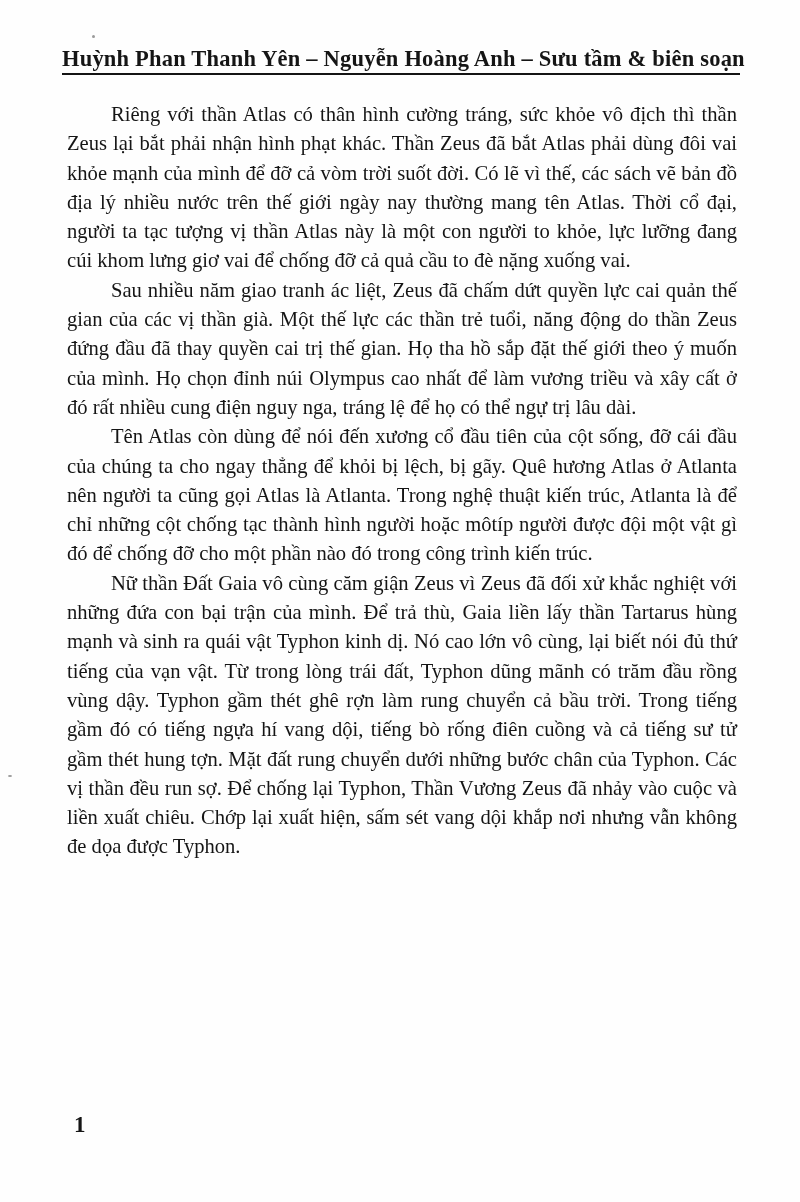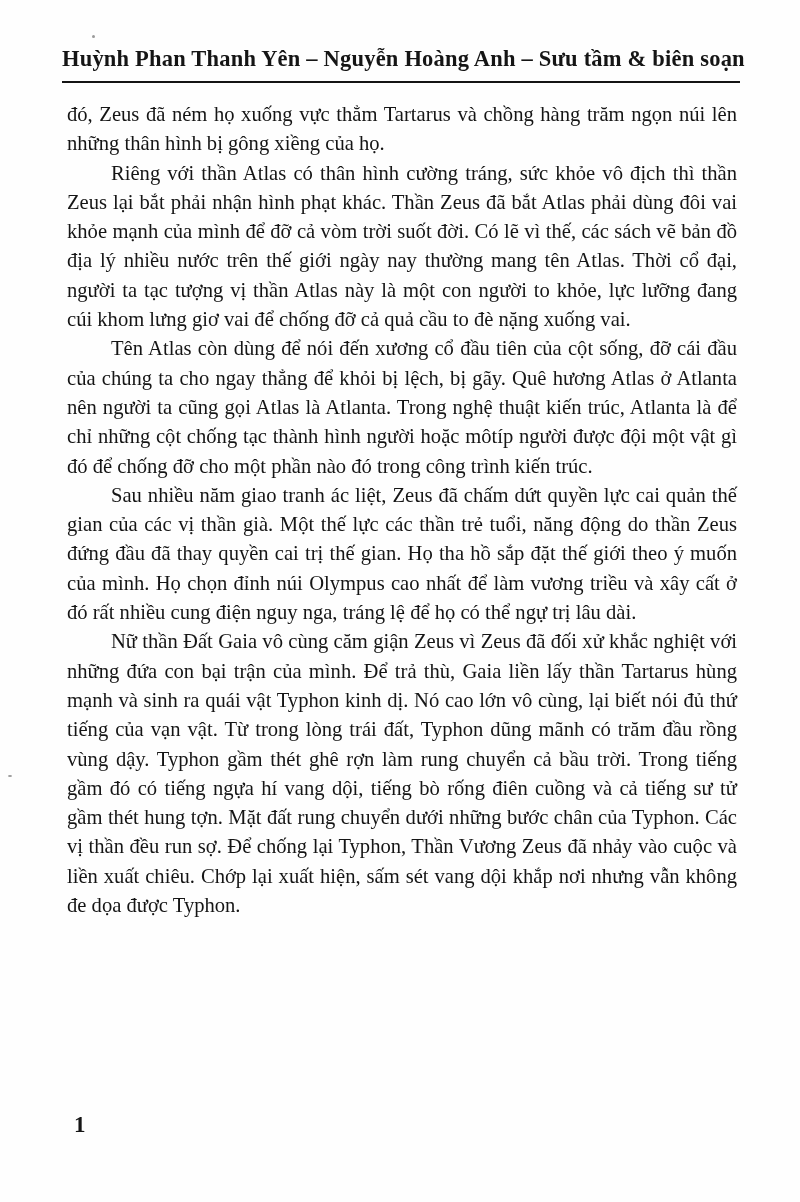--- a/index.html
+++ b/index.html
@@ -22,21 +22,21 @@
   }
   .running-header {
     position: absolute;
     top: 46px;
     left: 62px;
     right: 60px;
     text-align: center;
     font-weight: 700;
     font-size: 22.5px;
     letter-spacing: 0.2px;
-    padding-bottom: 9px;
+    padding-bottom: 1px;
     border-bottom: 2.5px solid #141414;
     white-space: nowrap;
   }
   .body-text {
     position: absolute;
     top: 100px;
     left: 67px;
     width: 670px;
     font-size: 20.6px;
     line-height: 29.3px;
@@ -67,24 +67,23 @@
   .speck.s2 { left: 8px;  top: 775px; width: 4px; height: 2px; }
 </style>
 </head>
 <body>
 
 <div class="page">
 
   <div class="running-header">Huỳnh Phan Thanh Yên – Nguyễn Hoàng Anh – Sưu tầm &amp; biên soạn</div>
 
   <div class="body-text">
-    <p class="no-indent">đó, Zeus đã ném họ xuống vực thẳm Tartarus và chồng hàng trăm ngọn núi lên những thân hình bị gông xiềng của họ.</p>
     <p>Riêng với thần Atlas có thân hình cường tráng, sức khỏe vô địch thì thần Zeus lại bắt phải nhận hình phạt khác. Thần Zeus đã bắt Atlas phải dùng đôi vai khỏe mạnh của mình để đỡ cả vòm trời suốt đời. Có lẽ vì thế, các sách vẽ bản đồ địa lý nhiều nước trên thế giới ngày nay thường mang tên Atlas. Thời cổ đại, người ta tạc tượng vị thần Atlas này là một con người to khỏe, lực lưỡng đang cúi khom lưng giơ vai để chống đỡ cả quả cầu to đè nặng xuống vai.</p>
+    <p>Sau nhiều năm giao tranh ác liệt, Zeus đã chấm dứt quyền lực cai quản thế gian của các vị thần già. Một thế lực các thần trẻ tuổi, năng động do thần Zeus đứng đầu đã thay quyền cai trị thế gian. Họ tha hồ sắp đặt thế giới theo ý muốn của mình. Họ chọn đỉnh núi Olympus cao nhất để làm vương triều và xây cất ở đó rất nhiều cung điện nguy nga, tráng lệ để họ có thể ngự trị lâu dài.</p>
     <p>Tên Atlas còn dùng để nói đến xương cổ đầu tiên của cột sống, đỡ cái đầu của chúng ta cho ngay thẳng để khỏi bị lệch, bị gãy. Quê hương Atlas ở Atlanta nên người ta cũng gọi Atlas là Atlanta. Trong nghệ thuật kiến trúc, Atlanta là để chỉ những cột chống tạc thành hình người hoặc môtíp người được đội một vật gì đó để chống đỡ cho một phần nào đó trong công trình kiến trúc.</p>
-    <p>Sau nhiều năm giao tranh ác liệt, Zeus đã chấm dứt quyền lực cai quản thế gian của các vị thần già. Một thế lực các thần trẻ tuổi, năng động do thần Zeus đứng đầu đã thay quyền cai trị thế gian. Họ tha hồ sắp đặt thế giới theo ý muốn của mình. Họ chọn đỉnh núi Olympus cao nhất để làm vương triều và xây cất ở đó rất nhiều cung điện nguy nga, tráng lệ để họ có thể ngự trị lâu dài.</p>
     <p>Nữ thần Đất Gaia vô cùng căm giận Zeus vì Zeus đã đối xử khắc nghiệt với những đứa con bại trận của mình. Để trả thù, Gaia liền lấy thần Tartarus hùng mạnh và sinh ra quái vật Typhon kinh dị. Nó cao lớn vô cùng, lại biết nói đủ thứ tiếng của vạn vật. Từ trong lòng trái đất, Typhon dũng mãnh có trăm đầu rồng vùng dậy. Typhon gầm thét ghê rợn làm rung chuyển cả bầu trời. Trong tiếng gầm đó có tiếng ngựa hí vang dội, tiếng bò rống điên cuồng và cả tiếng sư tử gầm thét hung tợn. Mặt đất rung chuyển dưới những bước chân của Typhon. Các vị thần đều run sợ. Để chống lại Typhon, Thần Vương Zeus đã nhảy vào cuộc và liền xuất chiêu. Chớp lại xuất hiện, sấm sét vang dội khắp nơi nhưng vẫn không đe dọa được Typhon.</p>
   </div>
 
   <div class="page-number">1</div>
 
   <span class="speck s1"></span>
   <span class="speck s2"></span>
 </div>
 
 </body></html>

